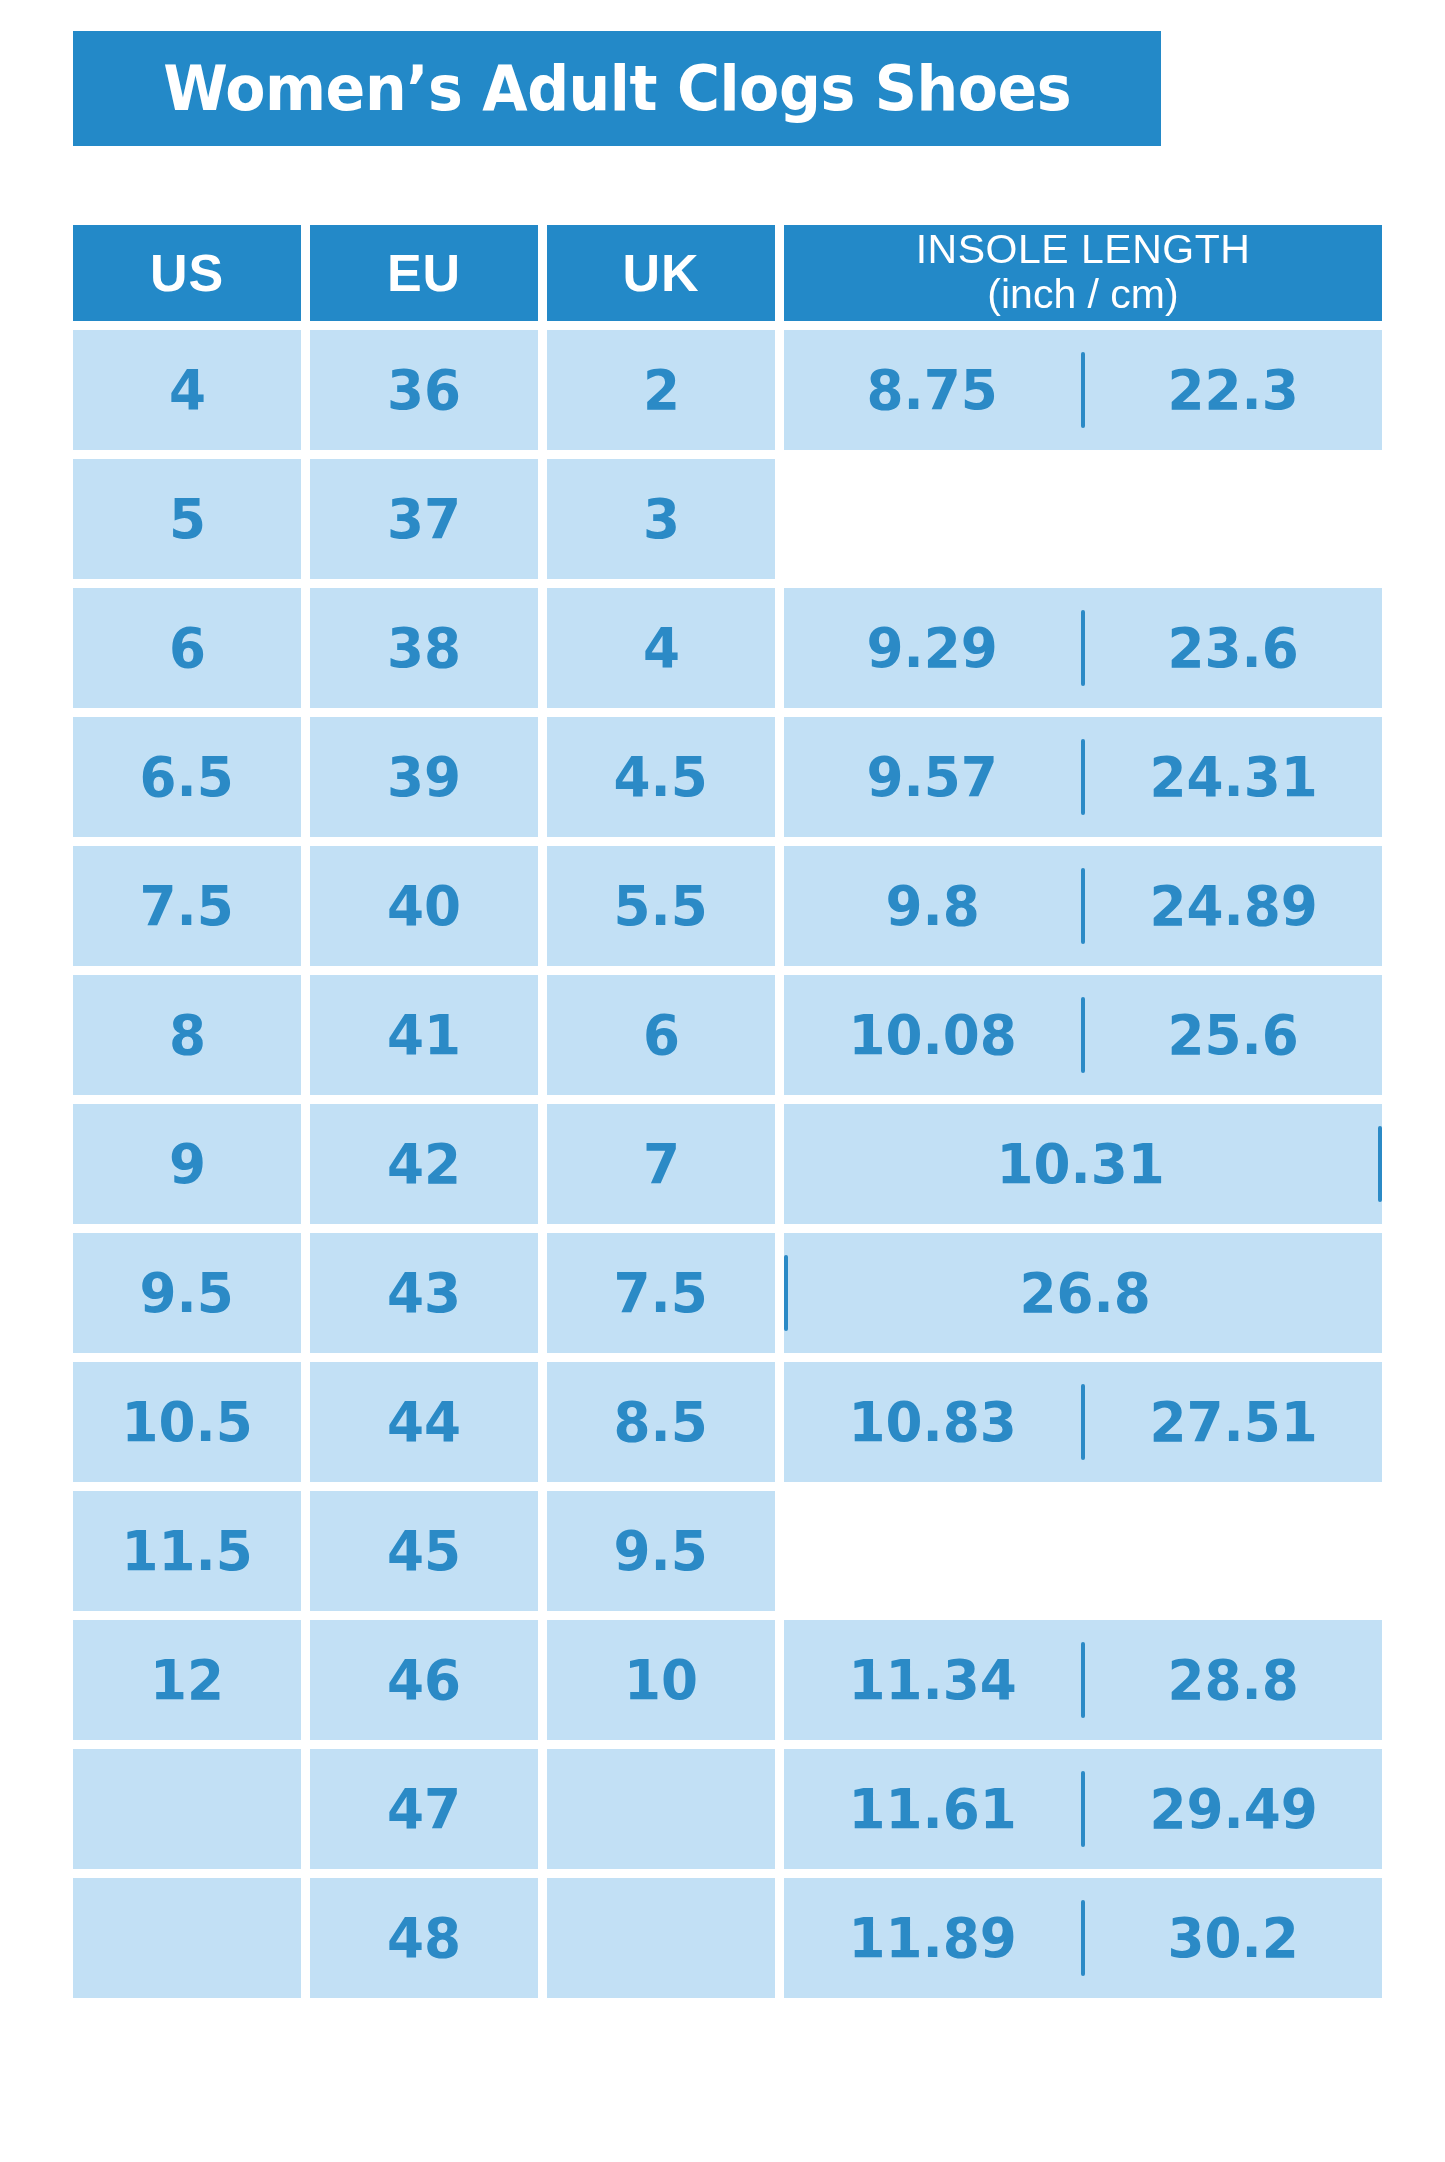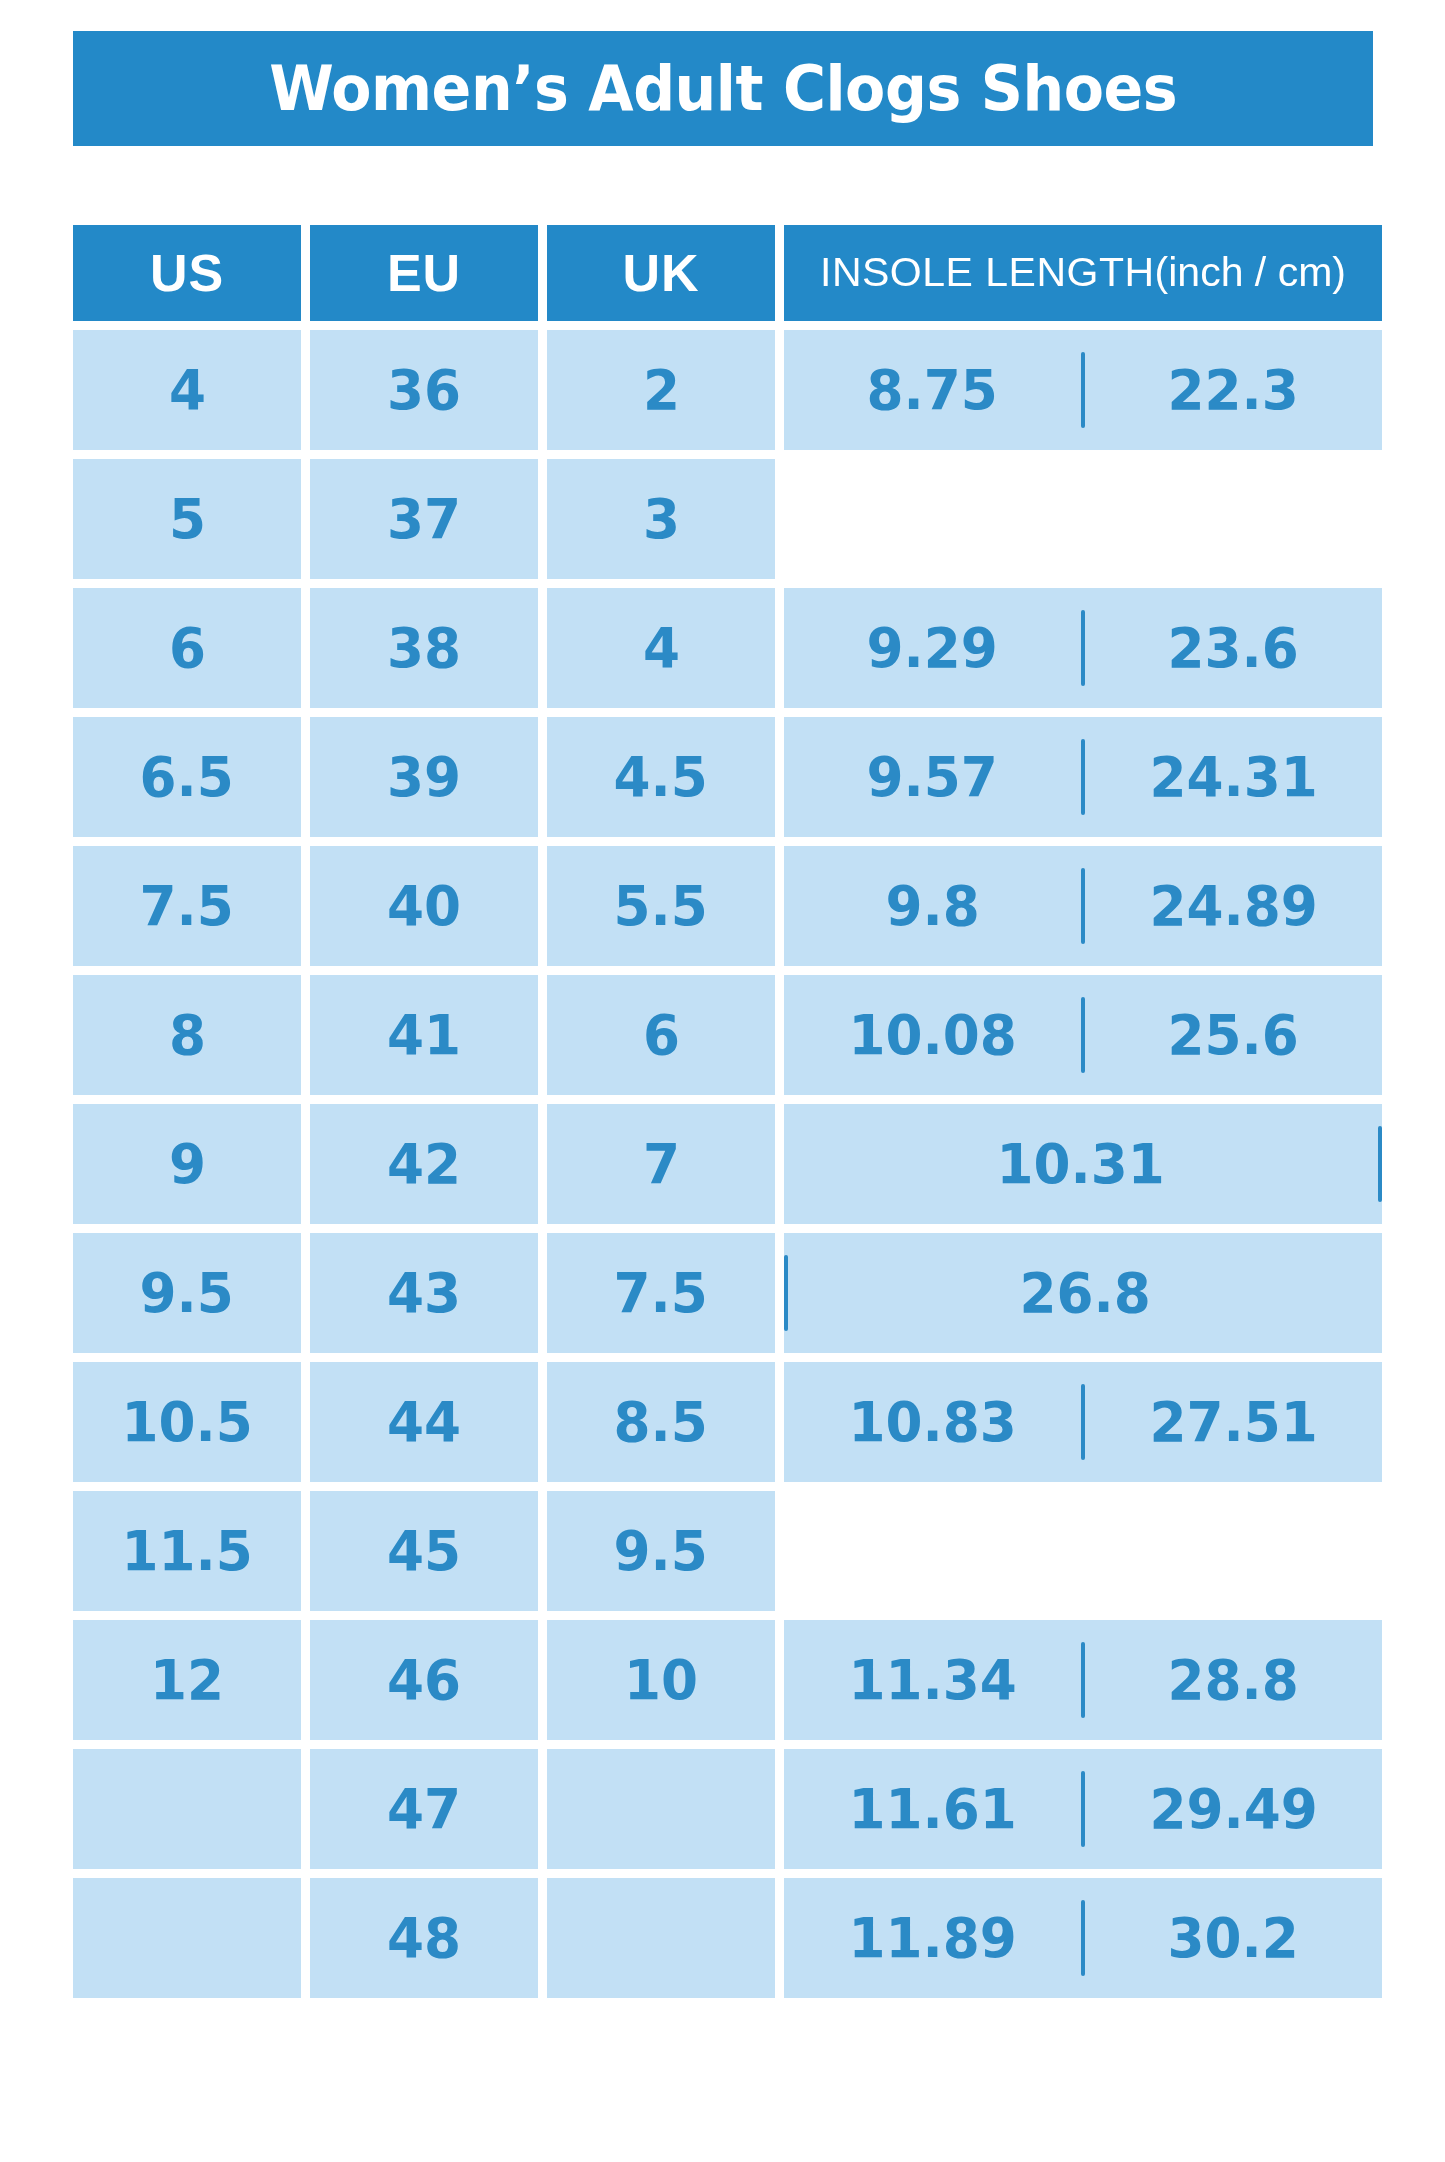--- a/index.html
+++ b/index.html
@@ -21,21 +21,21 @@
     height: 2162px;
     background: #ffffff;
     box-sizing: border-box;
   }
 
   
   .title-banner {
     position: absolute;
     left: 73px;
     top: 31px;
-    width: 1300px;
+    width: 1088px;
     height: 115px;
     background: #2389c8;
     display: flex;
     align-items: center;
     justify-content: center;
   }
   .title-text {
     color: #ffffff;
     font-family: "DejaVu Sans", sans-serif;
     font-size: 63px;
@@ -113,21 +113,21 @@
   }
 
   
   .row-header .cell {
     background: #2389c8;
     color: #ffffff;
     height: 96px;
     font-size: 50px;
   }
   .row-header .c-insole {
-    flex-direction: row;
+    flex-direction: column;
     justify-content: center;
     align-items: center;
     background: #2389c8;
   }
   .hdr-insole-main {
     font-family: "Liberation Sans", sans-serif;
     font-weight: normal;
     font-size: 41px;
     color: #ffffff;
     line-height: 1.05;

